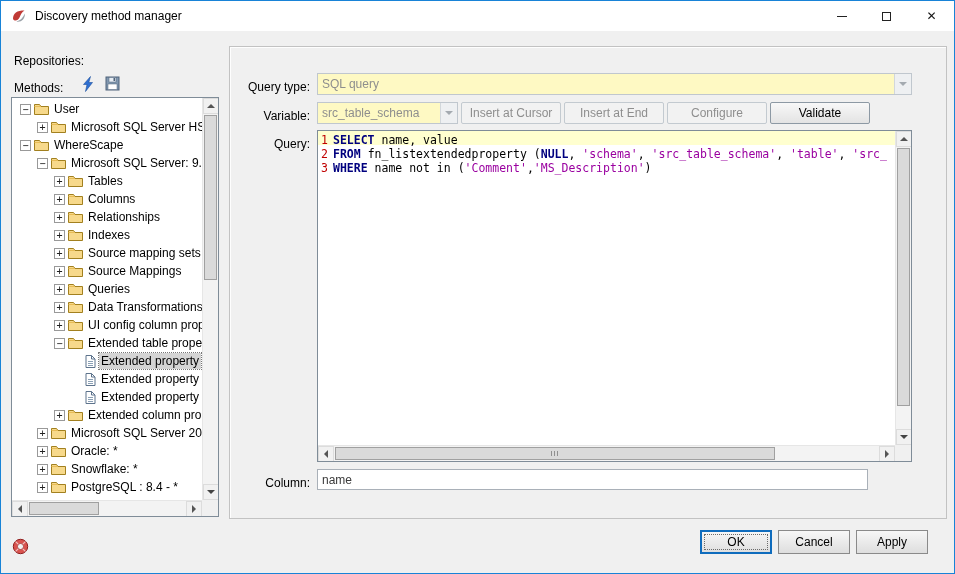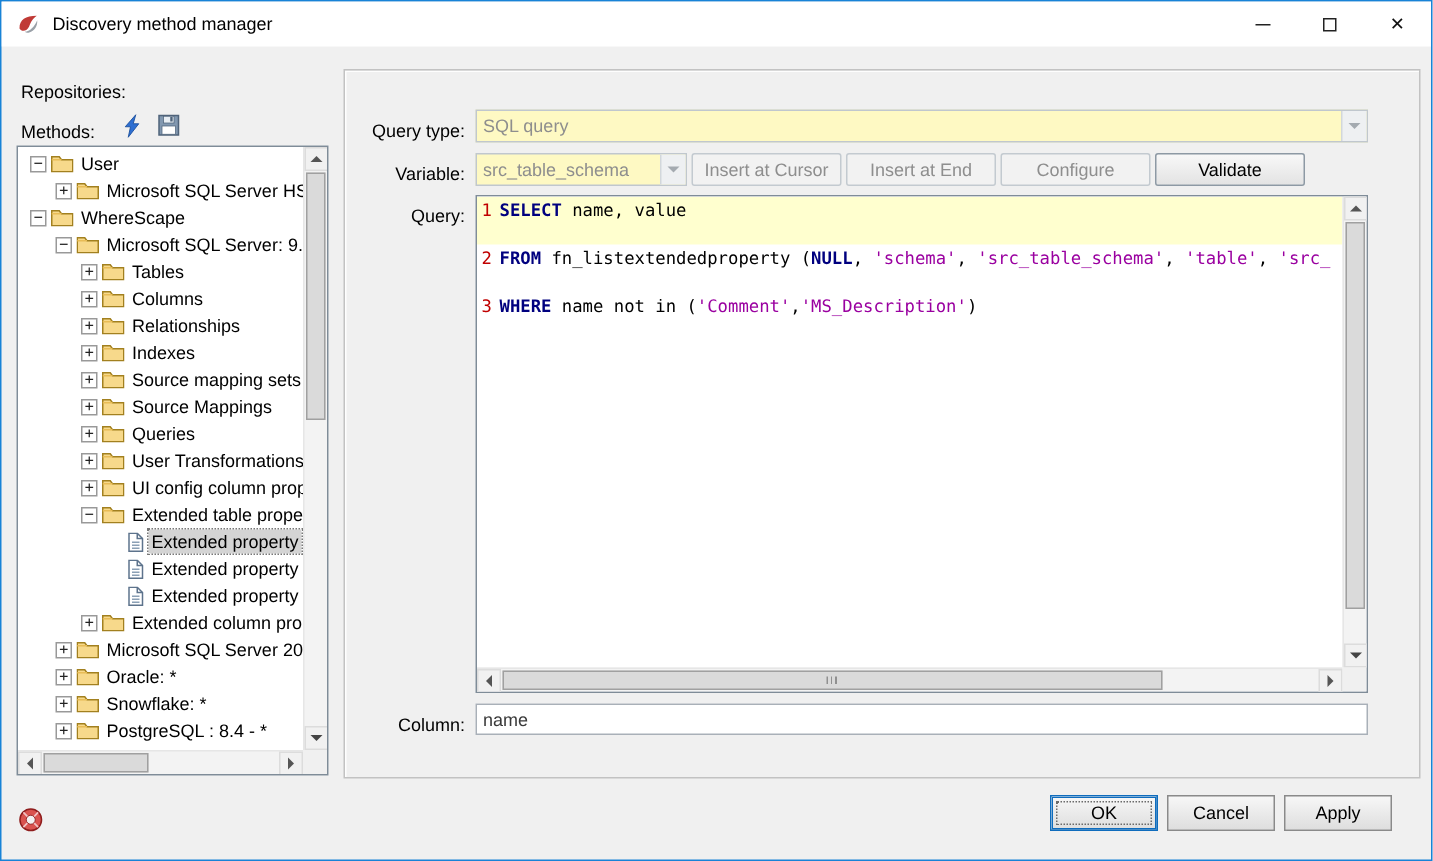--- a/index.html
+++ b/index.html
@@ -91,31 +91,31 @@
   .var-buttons { position:absolute; left:460px; top:101px; height:22px; display:flex; gap:3px; }
   .pbtn { width:100px; height:22px; font:12px "Liberation Sans",sans-serif;
           background:linear-gradient(#f8f8f8,#e3e3e3); border:1px solid #8d99a4; border-radius:2px; color:#000; }
   .pbtn.disabled { background:#f2f2f2; border-color:#c3cad0; color:var(--disabled-text); }
 
   .query-lbl { top:135px; }
   .editor { position:absolute; left:316px; top:129px; width:595px; height:332px;
             background:#fff; border:1px solid #7f8c98; overflow:hidden; }
   .code-lines { position:absolute; left:0; top:0; right:16px; bottom:16px; overflow:hidden;
                 background:#fff; font:11.5px/19px "DejaVu Sans Mono",monospace; }
-  .code-line { height:32px; white-space:pre; padding-left:3px; }
+  .code-line { height:14px; white-space:pre; padding-left:3px; }
   .code-line.current { background:var(--current-line-bg); }
   .line-num { display:inline-block; width:12px; color:var(--line-number); }
   .tok-kw { color:var(--keyword); font-weight:bold; }
   .tok-pl { color:#000; }
   .tok-str { color:var(--string); }
 
   .col-lbl { top:474px; }
   .textfield { position:absolute; background:#fff; border:1px solid #a9b0b8; display:flex;
                align-items:center; padding:0 4px; color:#3a3a3a; }
-  .col-field { left:316px; top:468px; width:595px; height:21px; }
+  .col-field { left:316px; top:468px; width:551px; height:21px; }
 
   
   .help-icon { position:absolute; left:11px; top:537px; width:17px; height:17px; display:inline-flex; }
   .fbtn { position:absolute; top:529px; width:72px; height:24px; font:12px "Liberation Sans",sans-serif;
           background:linear-gradient(#f7f7f7,#dedede); border:1px solid #8a8a8a; border-radius:0; color:#000; }
   .fbtn.ok { left:699px; border:1px solid #0f6cbd; box-shadow:inset 0 0 0 1px #0f6cbd; }
   .fbtn.ok::after { content:""; position:absolute; inset:3px; border:1px dotted #6b6b6b; }
   .fbtn.cancel { left:777px; }
   .fbtn.apply { left:855px; }
 </style>
@@ -274,21 +274,21 @@
           <span class="tree-label">Queries</span>
         </div>
         <div class="tree-row" style="padding-left: 42px;">
           <span class="expander">+</span>
           <span class="node-icon">
             <svg width="15" height="12" viewBox="0 0 15 12">
               <path d="M0.5 1.5 H5.5 L7 3.5 H14.5 V11.5 H0.5 Z" fill="#f7d98b" stroke="#a2801f"></path>
               <path d="M0.5 3.5 H7" stroke="#e8bc56" fill="none"></path>
             </svg>
           </span>
-          <span class="tree-label">User Transformations</span>
+          <span class="tree-label">Data Transformations</span>
         </div>
         <div class="tree-row" style="padding-left: 42px;">
           <span class="expander">+</span>
           <span class="node-icon">
             <svg width="15" height="12" viewBox="0 0 15 12">
               <path d="M0.5 1.5 H5.5 L7 3.5 H14.5 V11.5 H0.5 Z" fill="#f7d98b" stroke="#a2801f"></path>
               <path d="M0.5 3.5 H7" stroke="#e8bc56" fill="none"></path>
             </svg>
           </span>
           <span class="tree-label">UI config column prope</span>

